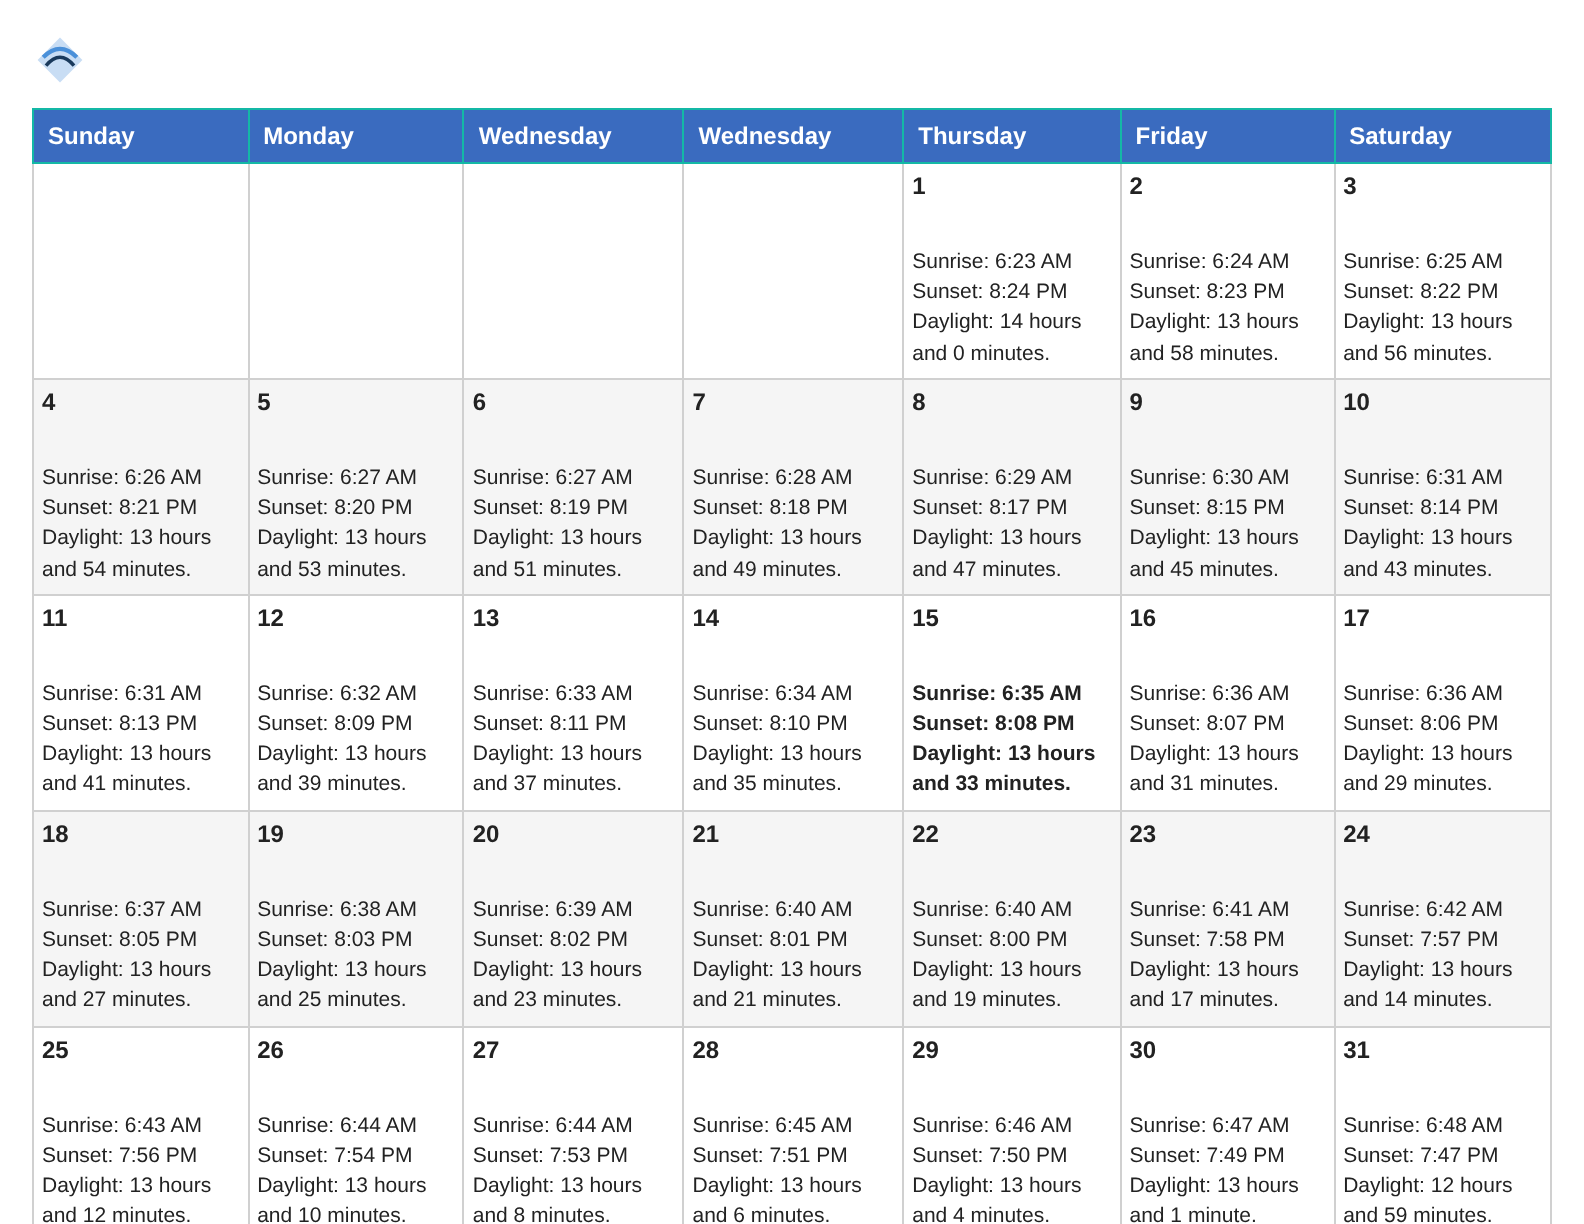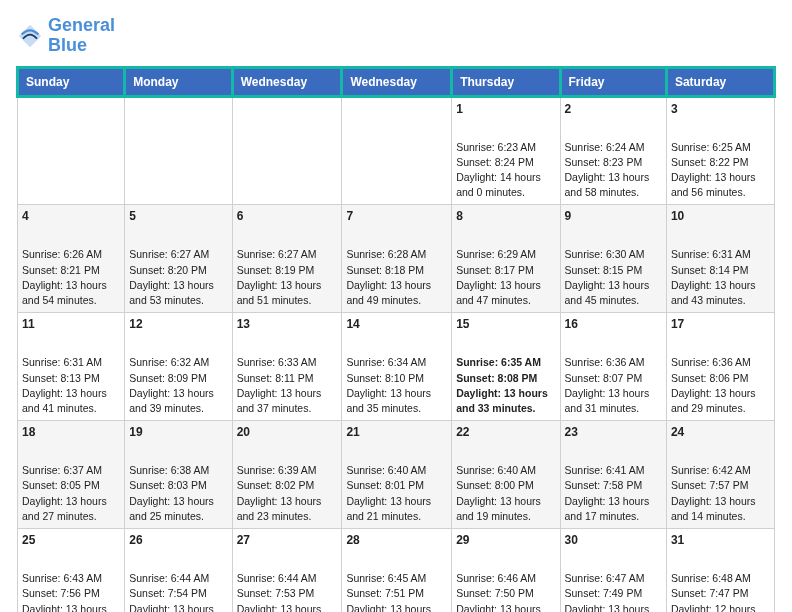--- a/index.html
+++ b/index.html
@@ -50,21 +50,21 @@
       width: 100%;
       border-collapse: collapse;
     }
     thead tr th {
       background: #3a6bbf;
       color: #fff;
       font-size: 12px;
       font-weight: bold;
       padding: 6px 7px;
       text-align: left;
-      border: 3px solid #14b8a6;
+      border: 1px solid #14b8a6;
     }
     tbody tr td {
       vertical-align: top;
       font-size: 10.5px;
       color: #222;
       padding: 4px 4px;
       border: 1px solid #d0d0d0;
       width: 113px;
       min-height: 70px;
       background: #fff;
@@ -90,24 +90,20 @@
 <body>
 
 <div class="header">
   <div class="logo">
     <svg class="logo-icon" viewBox="0 0 40 40">
       <rect width="40" height="40" fill="white"></rect>
       <polygon points="20,4 36,20 20,36 4,20" fill="#4a90d9" opacity="0.3"></polygon>
       <path d="M8,18 Q20,6 32,18" stroke="#4a90d9" stroke-width="3" fill="none"></path>
       <path d="M10,24 Q20,12 30,24" stroke="#1a3a5c" stroke-width="2.5" fill="none"></path>
     </svg>
-    <div class="logo-text">
-      <div><span>General</span></div>
-      <div><span style="color:#4a90d9">Blue</span></div>
-    </div>
   </div>
 </div>
 
 <table>
   <thead>
     <tr>
     <th>Sunday</th>
         <th>Monday</th>
         <th>Wednesday</th>
         <th>Wednesday</th>

